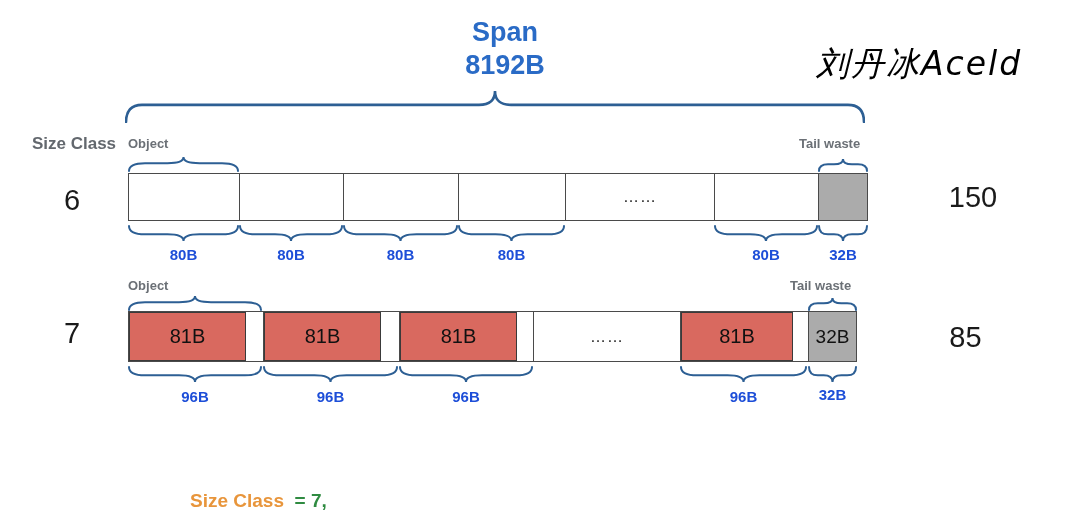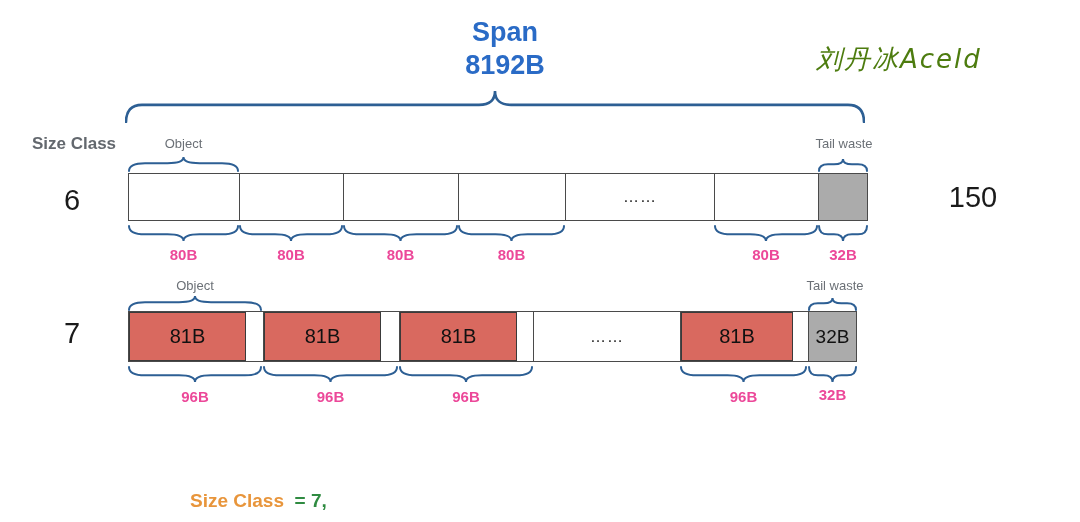--- a/index.html
+++ b/index.html
@@ -4,27 +4,27 @@
 <style>
   html,body { margin:0; padding:0; background:#ffffff; }
   .stage {
     position:relative; width:1080px; height:522px; overflow:hidden;
     background:#ffffff; font-family:"Liberation Sans", sans-serif; color:#111;
   }
   .stage * { box-sizing:border-box; }
   .abs { position:absolute; }
 
   .title { text-align:center; font-weight:bold; font-size:27px; line-height:33px; color:#2a6bc6; }
-  .watermark { font-size:26px; font-style:italic; letter-spacing:2px; color:#4d7c0f;
+  .watermark { font-size:33px; font-style:italic; letter-spacing:2px; color:#000000;
                font-family:"DejaVu Sans", sans-serif; }
 
   .hdr { font-weight:bold; font-size:17px; color:#63686e; text-align:center; }
-  .sublabel { font-weight:normal; font-size:13px; color:#6b7076; text-align:center; }
+  .sublabel { font-weight:bold; font-size:13px; color:#6b7076; }
   .num { font-size:29px; color:#1a1a1a; text-align:center; }
-  .mlabel { font-weight:bold; font-size:15px; color:#ec4899; text-align:center; }
+  .mlabel { font-weight:bold; font-size:15px; color:#1d4ed8; text-align:center; }
 
   .brace { display:block; }
   .brace svg { display:block; }
 
   .mrow { display:flex; border:1.5px solid #4a4a4a; background:#fff; }
   .cell { flex:0 0 auto; border-right:1.5px solid #4a4a4a; height:100%;
           display:flex; align-items:center; justify-content:center; }
   .cell.last { border-right:none; flex:1 1 auto; }
   .cell.gray { background:#ababab; }
   .ell { font-size:16px; letter-spacing:1px; color:#222; }
@@ -151,20 +151,21 @@
     </div>
     <div class="cell ell" style="flex-basis:147px;">……</div>
     <div class="cell slot" style="flex-basis:128px;">
       <div class="redbox" style="width:112px;">81B</div>
     </div>
     <div class="cell gray last">
       <span class="tailtext">32B</span>
     </div>
   </div>
 
+  <div class="abs num" style="left:928px; top:321px; width:75px;">85</div>
 
   <div class="abs brace" style="left:128px; top:366px; width:134px; height:17px;">
       <svg width="134" height="17" viewBox="0 0 134 17" xmlns="http://www.w3.org/2000/svg">
         <path d="M1 1 Q1 9.350000000000001 17 9.350000000000001 L51 9.350000000000001 Q67 9.350000000000001 67 16 Q67 9.350000000000001 83 9.350000000000001 L117 9.350000000000001 Q133 9.350000000000001 133 1" fill="none" stroke="#2d5f94" stroke-width="2" stroke-linecap="round"></path>
       </svg>
     </div>
   <div class="abs brace" style="left:263px; top:366px; width:135px; height:17px;">
       <svg width="135" height="17" viewBox="0 0 135 17" xmlns="http://www.w3.org/2000/svg">
         <path d="M1 1 Q1 9.350000000000001 17 9.350000000000001 L51.5 9.350000000000001 Q67.5 9.350000000000001 67.5 16 Q67.5 9.350000000000001 83.5 9.350000000000001 L118 9.350000000000001 Q134 9.350000000000001 134 1" fill="none" stroke="#2d5f94" stroke-width="2" stroke-linecap="round"></path>
       </svg>

